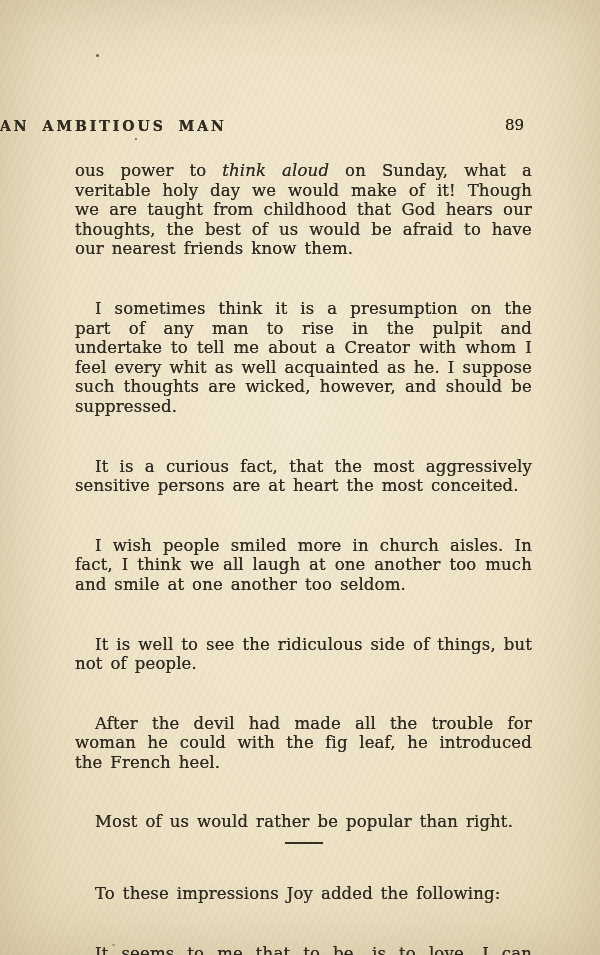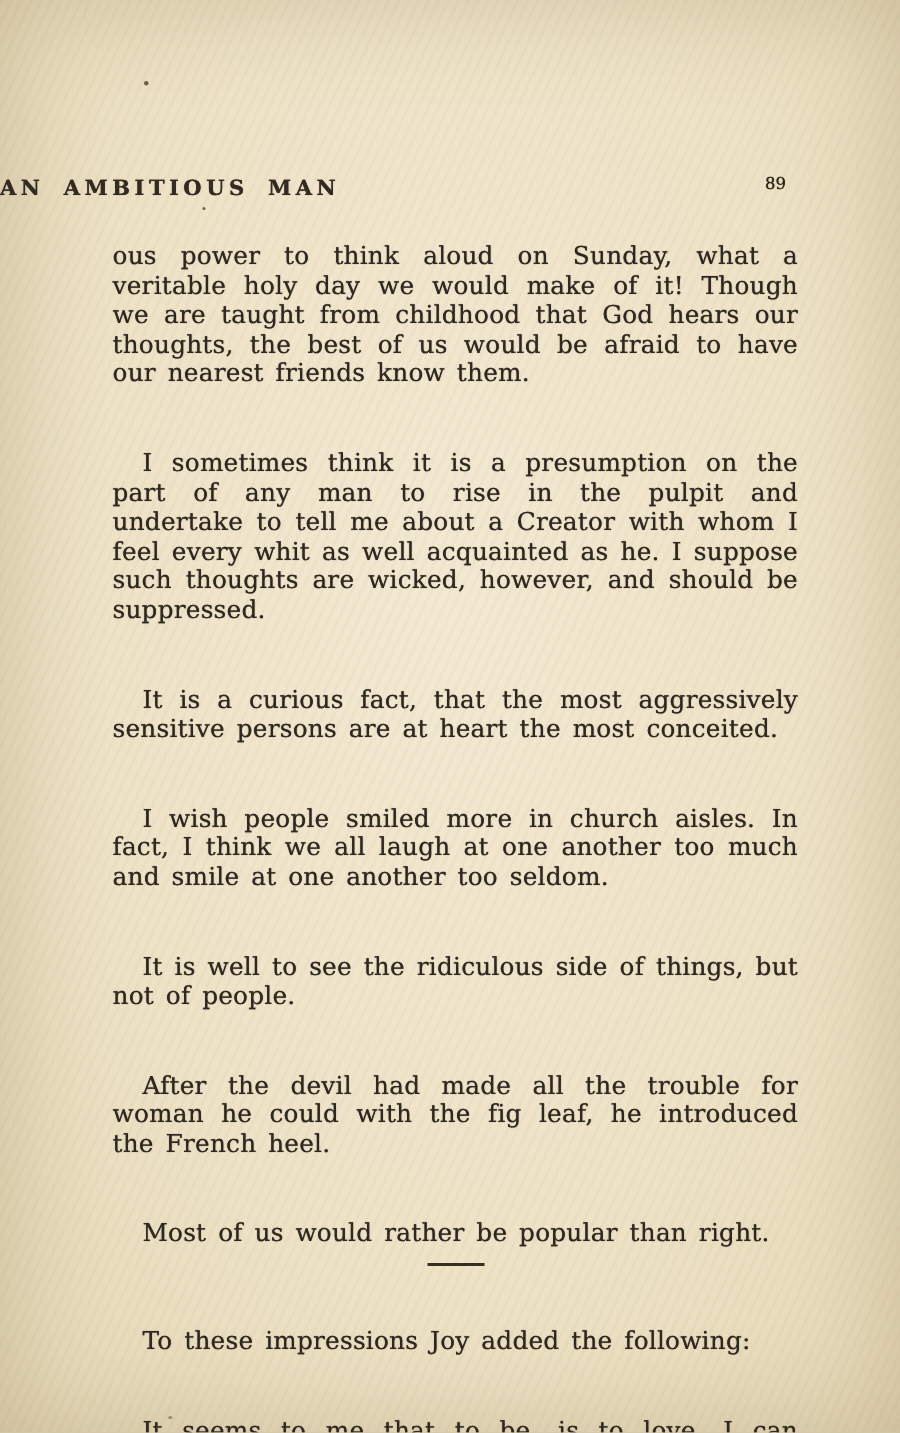--- a/index.html
+++ b/index.html
@@ -35,41 +35,41 @@
     font-weight: bold;
     letter-spacing: 3px;
     word-spacing: 5px;
     color: #332b21;
     text-shadow: 0 0 0.5px #332b21;
   }
   .page-number {
     position: absolute;
     right: 76px;
     top: -2px;
-    font-size: 11px;
+    font-size: 15px;
     color: #2e2719;
     text-shadow: 0 0 0.5px #2e2719;
   }
   .body-text {
     position: absolute;
     top: 161px;
     left: 75px;
     width: 457px;
   }
   .body-text p {
     margin: 0 0 10px 0;
     font-size: 16.5px;
     line-height: 19.6px;
     text-align: justify;
     word-spacing: 2.5px;
     letter-spacing: 0.15px;
     text-shadow: 0 0 0.6px rgba(47, 40, 32, 0.85);
   }
   .body-text p.indent { text-indent: 20px; margin-top: 40px; }
-  .body-text p .em { }
+  .body-text p .em { font-style: italic; }
   .divider {
     width: 38px;
     height: 0;
     border-top: 2px solid #382f23;
     margin: 10px auto 17px auto;
   }
   .speck {
     position: absolute;
     border-radius: 50%;
     background: rgba(62, 50, 33, 0.75);

